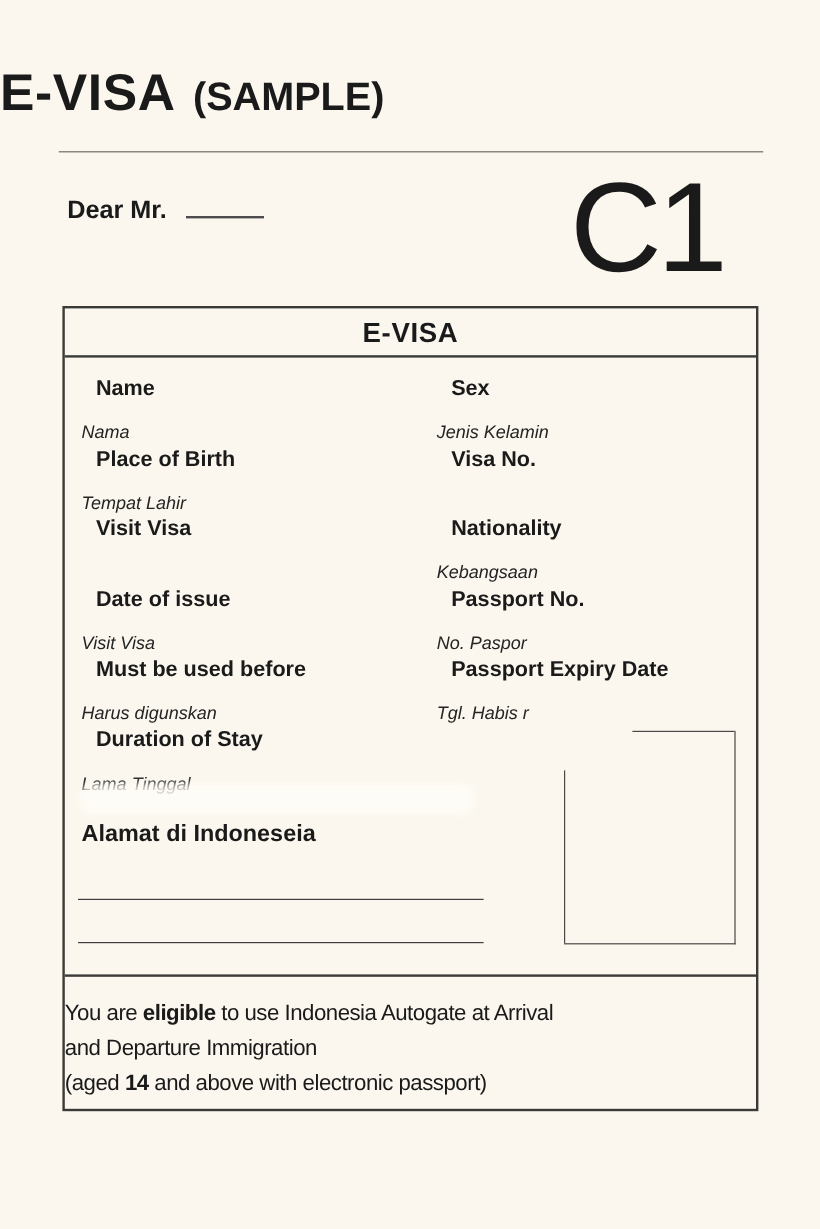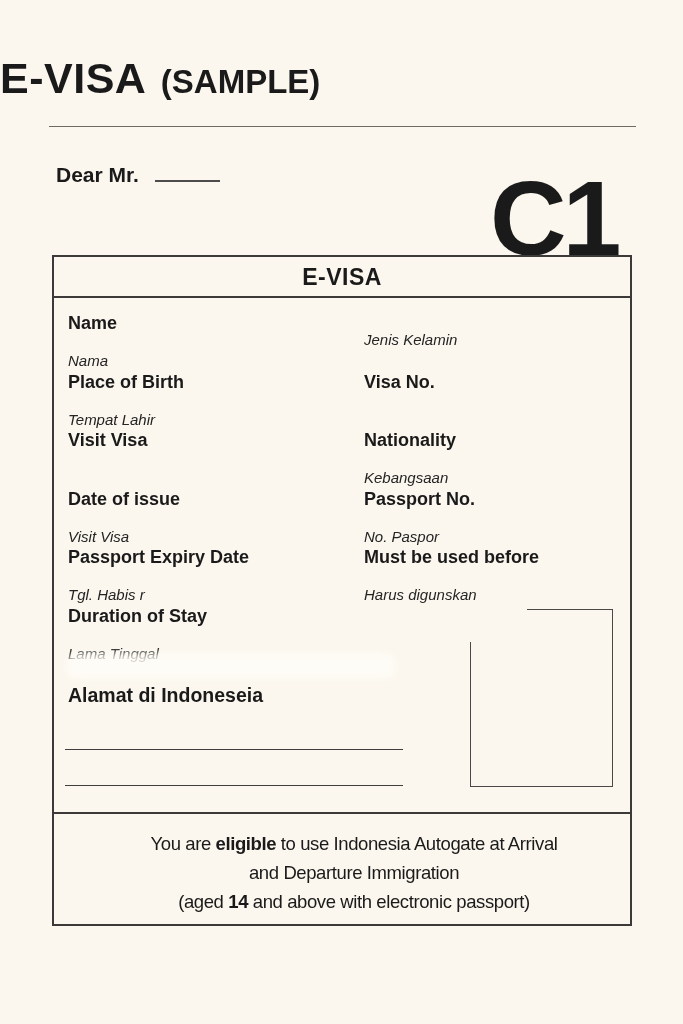--- a/index.html
+++ b/index.html
@@ -29,24 +29,23 @@
   .salutation {
     position: absolute; top: 161px; left: 56px;
     font-size: 21px; font-weight: bold;
   }
   .blank-line {
     display: inline-block; width: 65px; height: 21px;
     border-bottom: 2px solid #4c4c4c; margin-left: 10px;
   }
 
   .code {
-    position: absolute; top: 137px; left: 490px;
-    font-size: 106px; font-weight: bold; line-height: 1;
+    position: absolute; top: 137px; left: 475px;
+    font-size: 106px; font-weight: normal; line-height: 1;
     letter-spacing: -4px;
-    margin-top: 28px;
   }
 
   
   .visa-box {
     position: absolute; left: 52px; top: 255px;
     width: 580px; height: 671px;
     border: 2px solid #3b3a38;
   }
   .box-header {
     position: absolute; top: 0; left: 0; right: 0; height: 41px;
@@ -54,21 +53,21 @@
     text-align: center; line-height: 41px;
     font-size: 23px; font-weight: bold; letter-spacing: 0.5px;
   }
 
   .fields {
     position: absolute; top: 56px; left: 14px; right: 8px;
     display: grid;
     grid-template-columns: 296px 1fr;
     grid-auto-rows: 58.6px;
   }
-  .field .label { font-size: 18px; font-weight: bold; line-height: 21px; }
+  .field .label { font-size: 18px; font-weight: bold; line-height: 21px; margin-left: 12px; }
   .field .sub   { font-size: 15px; font-style: italic; line-height: 18px; margin-top: 18px; color: #242424; }
 
   .smudge {
     position: absolute; left: 12px; top: 396px; width: 330px; height: 26px;
     background: rgba(255, 253, 247, 0.8);
     border-radius: 10px; filter: blur(3px);
   }
 
   .address-label {
     position: absolute; left: 14px; top: 427px;
@@ -96,24 +95,23 @@
     border-left: 1.5px solid #4a4947;
   }
 
   
   .footer-section {
     position: absolute; left: 0; right: 0; top: 555px; bottom: 0;
     border-top: 2px solid #3b3a38;
     padding-top: 15px;
   }
   .footer-line {
-    text-align: center; 
+    
     font-size: 18.5px; line-height: 29px; letter-spacing: -0.4px;
     white-space: nowrap;
-    margin-left: 24px;
   }
   .footer-line b { font-weight: bold; }
 </style>
 </head>
 <body>
 
 <div class="page">
 
   <div class="doc-title">
     <span class="main">E-VISA</span>
@@ -132,20 +130,21 @@
   <div class="visa-box">
 
     <div class="box-header">E-VISA</div>
 
     <div class="fields">
       <div class="field">
         <div class="label">Name</div>
         <div class="sub">Nama</div>
       </div>
       <div class="field">
+        <div class="label">Sex</div>
         <div class="sub">Jenis Kelamin</div>
       </div>
       <div class="field">
         <div class="label">Place of Birth</div>
         <div class="sub">Tempat Lahir</div>
       </div>
       <div class="field">
         <div class="label">Visa No.</div>
         <div class="sub"></div>
       </div>
@@ -159,26 +158,26 @@
       </div>
       <div class="field">
         <div class="label">Date of issue</div>
         <div class="sub">Visit Visa</div>
       </div>
       <div class="field">
         <div class="label">Passport No.</div>
         <div class="sub">No. Paspor</div>
       </div>
       <div class="field">
+        <div class="label">Must be used before</div>
+        <div class="sub">Harus digunskan</div>
+      </div>
+      <div class="field">
         <div class="label">Passport Expiry Date</div>
         <div class="sub">Tgl. Habis r</div>
-      </div>
-      <div class="field">
-        <div class="label">Must be used before</div>
-        <div class="sub">Harus digunskan</div>
       </div>
       <div class="field">
         <div class="label">Duration of Stay</div>
         <div class="sub">Lama Tinggal</div>
       </div>
     </div>
 
     <div class="smudge"></div>
 
     <div class="address-label">Alamat di Indoneseia</div>

